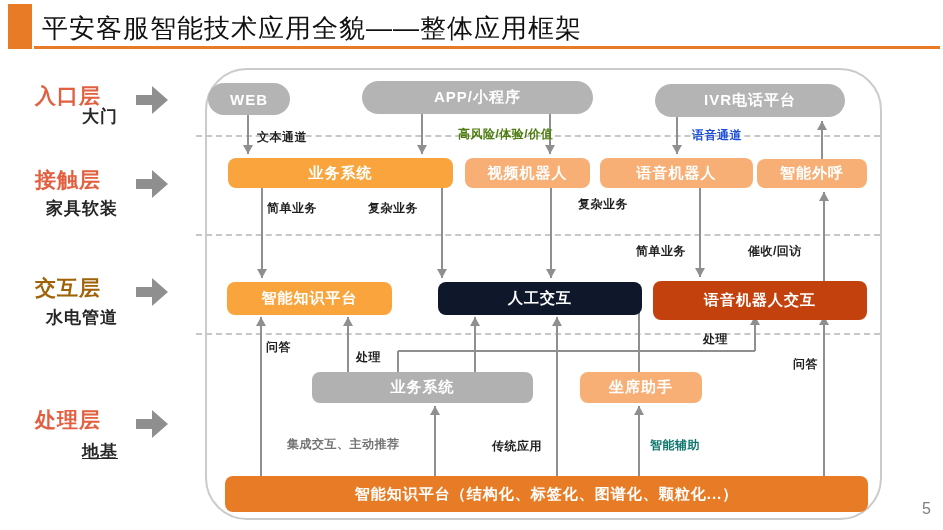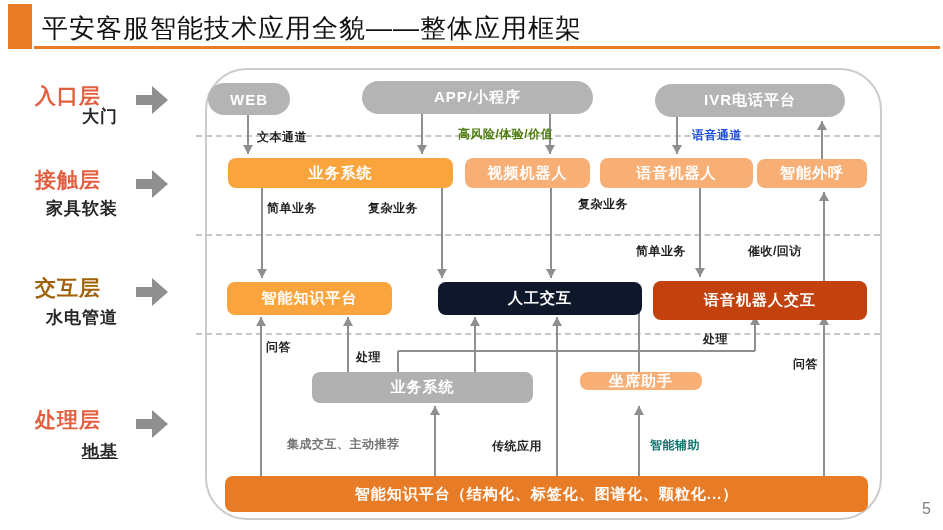--- a/index.html
+++ b/index.html
@@ -131,18 +131,18 @@
       <div class="node pill" style="left: 362px; top: 81px; width: 231px; height: 33px; background: rgb(180, 180, 180);">APP/小程序</div>
       <div class="node pill" style="left: 655px; top: 84px; width: 190px; height: 33px; background: rgb(180, 180, 180);">IVR电话平台</div>
       <div class="node" style="left: 228px; top: 158px; width: 225px; height: 30px; background: rgb(249, 164, 60);">业务系统</div>
       <div class="node" style="left: 465px; top: 158px; width: 125px; height: 30px; background: rgb(247, 175, 118);">视频机器人</div>
       <div class="node" style="left: 600px; top: 158px; width: 153px; height: 30px; background: rgb(247, 175, 118);">语音机器人</div>
       <div class="node" style="left: 757px; top: 159px; width: 110px; height: 29px; background: rgb(247, 175, 118);">智能外呼</div>
       <div class="node" style="left: 227px; top: 282px; width: 165px; height: 33px; background: rgb(249, 164, 60);">智能知识平台</div>
       <div class="node" style="left: 438px; top: 282px; width: 204px; height: 33px; background: #0f172a;">人工交互</div>
       <div class="node" style="left: 653px; top: 281px; width: 214px; height: 39px; background: #c2410c; text-align: center;">语音机器人交互</div>
       <div class="node" style="left: 312px; top: 372px; width: 221px; height: 31px; background: rgb(177, 177, 177);">业务系统</div>
-      <div class="node" style="left: 580px; top: 372px; width: 122px; height: 18px; background: rgb(247, 175, 118);">坐席助手</div>
+      <div class="node" style="left: 580px; top: 372px; width: 122px; height: 31px; background: rgb(247, 175, 118);">坐席助手</div>
       <div class="node" style="left: 225px; top: 476px; width: 643px; height: 36px; background: rgb(232, 124, 38); font-size: 15px;">智能知识平台（结构化、标签化、图谱化、颗粒化...）</div>
     </div>
 
   <div class="pagenum">5</div>
 </div>
 
 </body></html>

